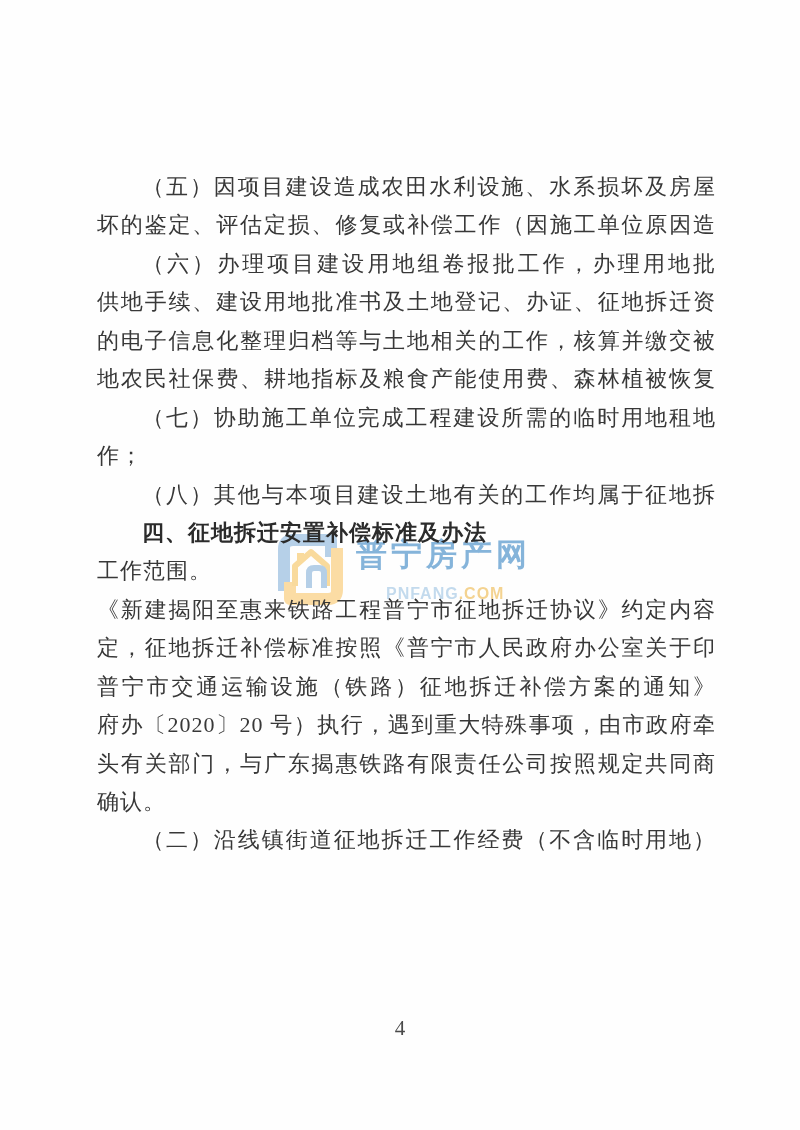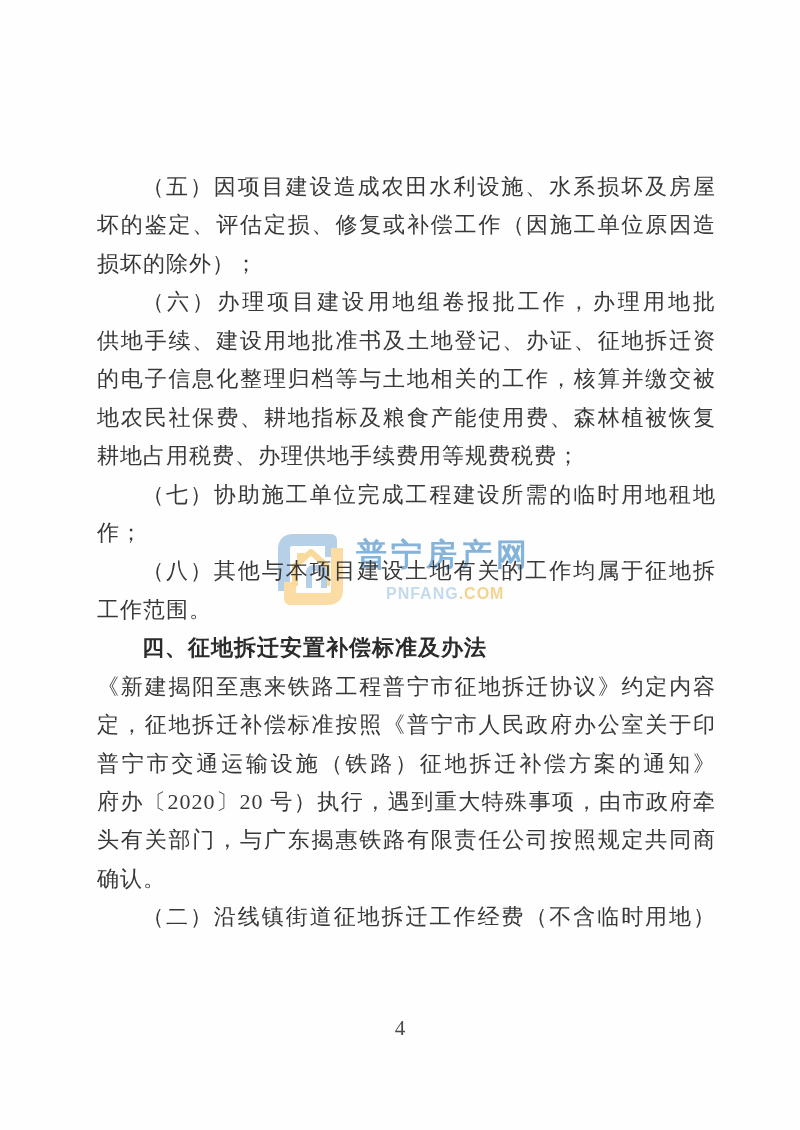--- a/index.html
+++ b/index.html
@@ -72,31 +72,29 @@
     </svg>
     <div class="wm-title" style="color: rgb(104, 162, 210);">普宁房产网</div>
     <div class="wm-domain">
       <span style="color: rgb(189, 215, 236);">PNFANG</span><span style="color: rgb(243, 207, 134);">.COM</span>
     </div>
   </div>
 
   <div class="content" id="doc-lines">
       <div class="line just indent">（五）因项目建设造成农田水利设施、水系损坏及房屋损</div>
       <div class="line just">坏的鉴定、评估定损、修复或补偿工作（因施工单位原因造成</div>
-      <div class="line short">损坏的除外）；</div>
       <div class="line just indent">（六）办理项目建设用地组卷报批工作，办理用地批文、</div>
       <div class="line just">供地手续、建设用地批准书及土地登记、办证、征地拆迁资料</div>
       <div class="line just">的电子信息化整理归档等与土地相关的工作，核算并缴交被征</div>
       <div class="line just">地农民社保费、耕地指标及粮食产能使用费、森林植被恢复费、</div>
-      <div class="line short">耕地占用税费、办理供地手续费用等规费税费；</div>
       <div class="line just indent">（七）协助施工单位完成工程建设所需的临时用地租地工</div>
       <div class="line short">作；</div>
       <div class="line just indent">（八）其他与本项目建设土地有关的工作均属于征地拆迁</div>
+      <div class="line short indent bold">四、征地拆迁安置补偿标准及办法</div>
       <div class="line short">工作范围。</div>
-      <div class="line short indent bold">四、征地拆迁安置补偿标准及办法</div>
       <div class="line just">《新建揭阳至惠来铁路工程普宁市征地拆迁协议》约定内容确</div>
       <div class="line just">定，征地拆迁补偿标准按照《普宁市人民政府办公室关于印发</div>
       <div class="line just">普宁市交通运输设施（铁路）征地拆迁补偿方案的通知》（普</div>
       <div class="line just">府办〔2020〕20 号）执行，遇到重大特殊事项，由市政府牵</div>
       <div class="line just">头有关部门，与广东揭惠铁路有限责任公司按照规定共同商议</div>
       <div class="line short">确认。</div>
       <div class="line just indent">（二）沿线镇街道征地拆迁工作经费（不含临时用地）按</div>
     </div>
 
   <div class="page-number">4</div>

